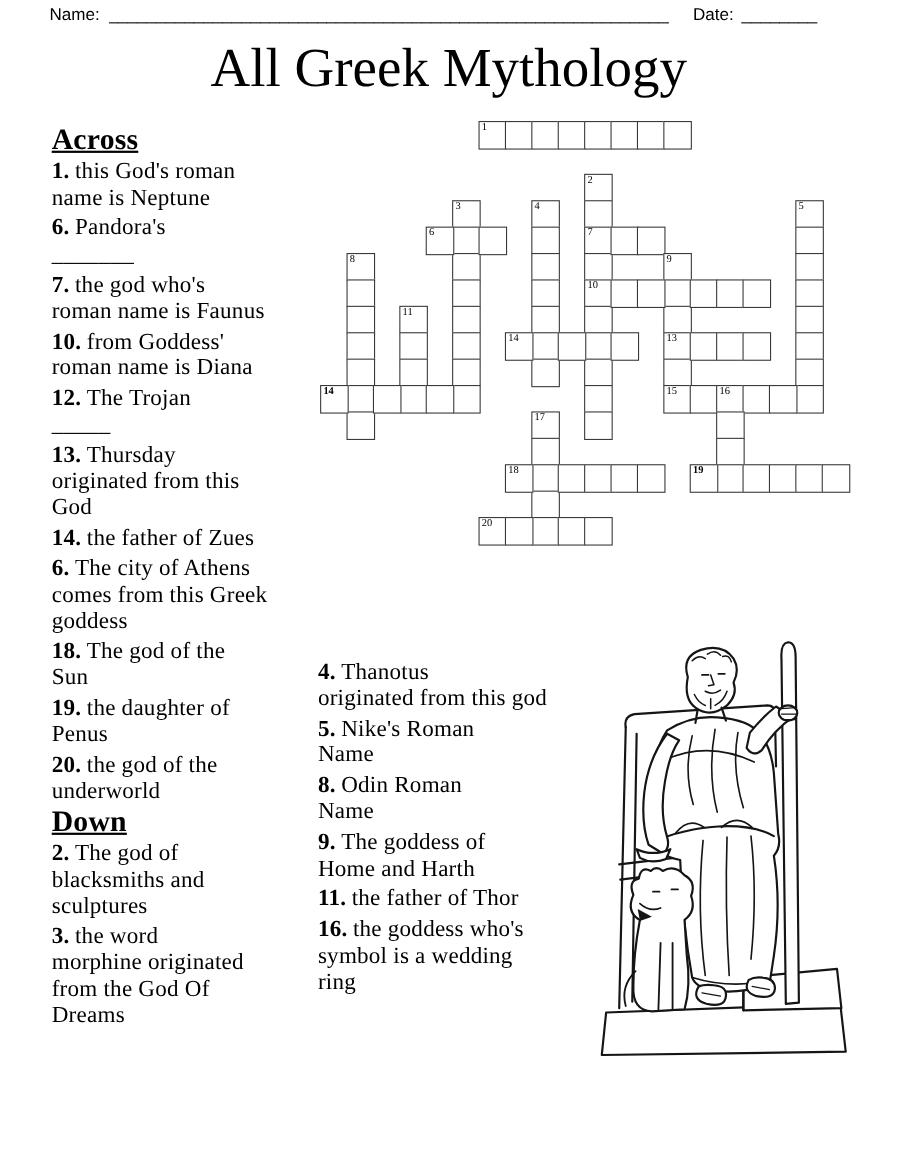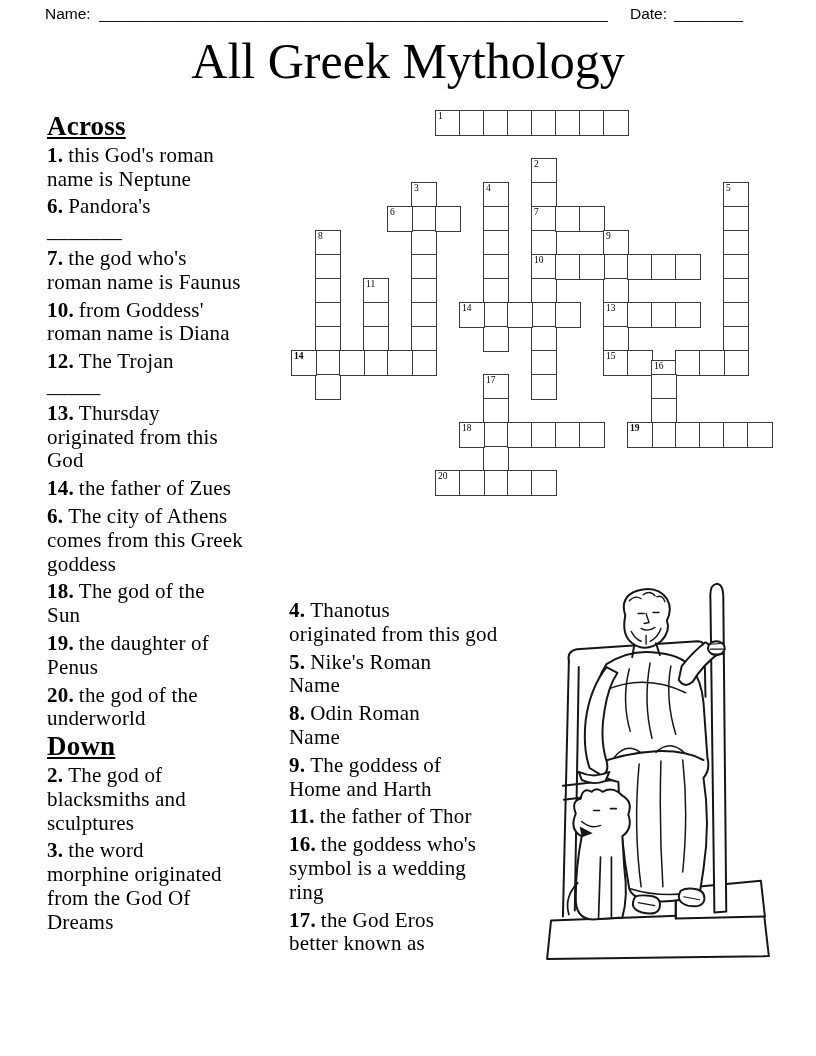--- a/index.html
+++ b/index.html
@@ -111,22 +111,20 @@
     <div class="clue"><span class="num">5.</span><span class="txt">Nike's Roman
 Name</span></div>
     <div class="clue"><span class="num">8.</span><span class="txt">Odin Roman
 Name</span></div>
     <div class="clue"><span class="num">9.</span><span class="txt">The goddess of
 Home and Harth</span></div>
     <div class="clue"><span class="num">11.</span><span class="txt">the father of Thor</span></div>
     <div class="clue"><span class="num">16.</span><span class="txt">the goddess who's
 symbol is a wedding
 ring</span></div>
-    <div class="clue"><span class="num">17.</span><span class="txt">the God Eros
-better known as</span></div>
   </div>
 
 <div class="grid" id="grid">
     <div class="cell" style="left: 144px; top: 0px;">
       <span class="cell-num">1</span>
     </div>
     <div class="cell" style="left: 168px; top: 0px;"></div>
     <div class="cell" style="left: 192px; top: 0px;"></div>
     <div class="cell" style="left: 216px; top: 0px;"></div>
     <div class="cell" style="left: 240px; top: 0px;"></div>
@@ -223,21 +221,21 @@
     <div class="cell" style="left: 264px; top: 192px;"></div>
     <div class="cell" style="left: 336px; top: 192px;"></div>
     <div class="cell" style="left: 360px; top: 192px;"></div>
     <div class="cell" style="left: 384px; top: 192px;"></div>
     <div class="cell" style="left: 0px; top: 240px; font-weight: bold;">
       <span class="cell-num">14</span>
     </div>
     <div class="cell" style="left: 48px; top: 240px;"></div>
     <div class="cell" style="left: 96px; top: 240px;"></div>
     <div class="cell" style="left: 336px; top: 240px;"></div>
-    <div class="cell" style="left: 360px; top: 240px; margin-top: 10px;">
+    <div class="cell" style="left: 360px; top: 240px;">
       <span class="cell-num">16</span>
     </div>
     <div class="cell" style="left: 384px; top: 240px;"></div>
     <div class="cell" style="left: 408px; top: 240px;"></div>
     <div class="cell" style="left: 360px; top: 264px;"></div>
     <div class="cell" style="left: 360px; top: 288px;"></div>
     <div class="cell" style="left: 360px; top: 312px;"></div>
     <div class="cell" style="left: 192px; top: 264px;">
       <span class="cell-num">17</span>
     </div>

